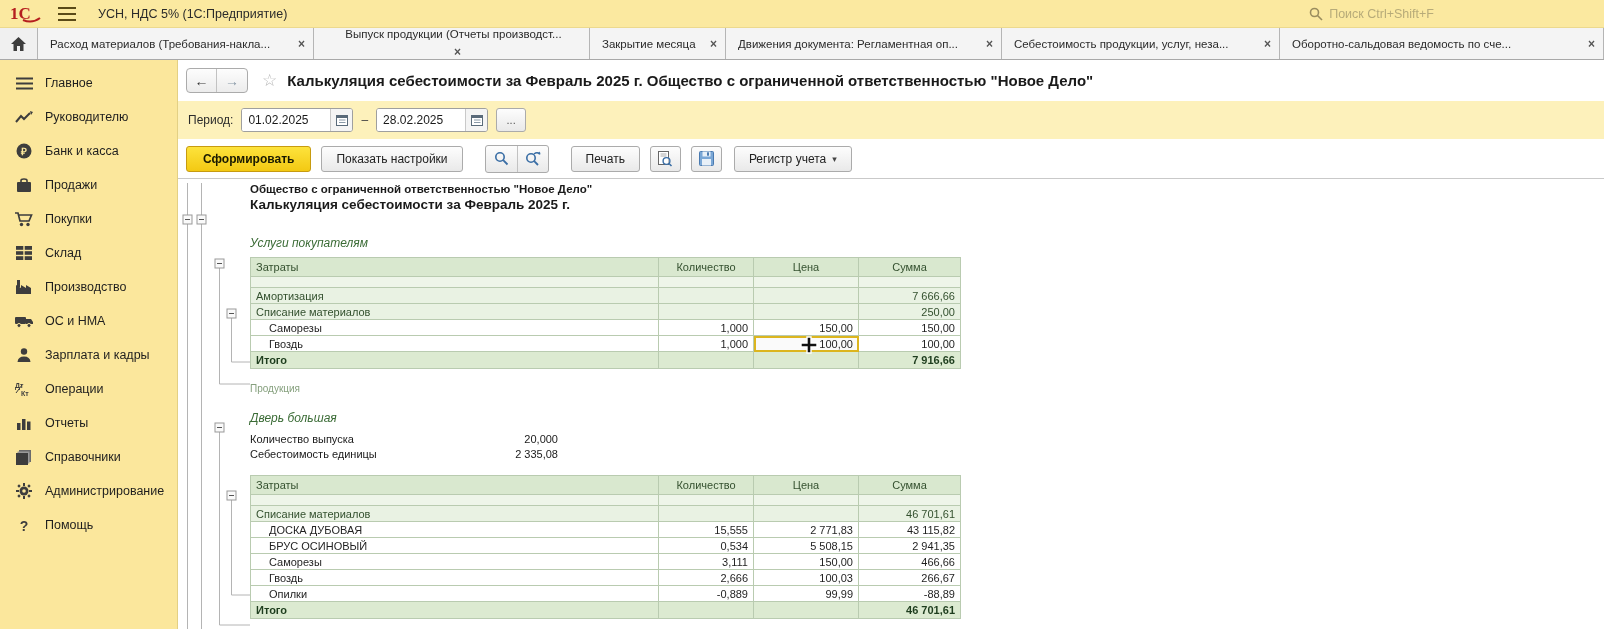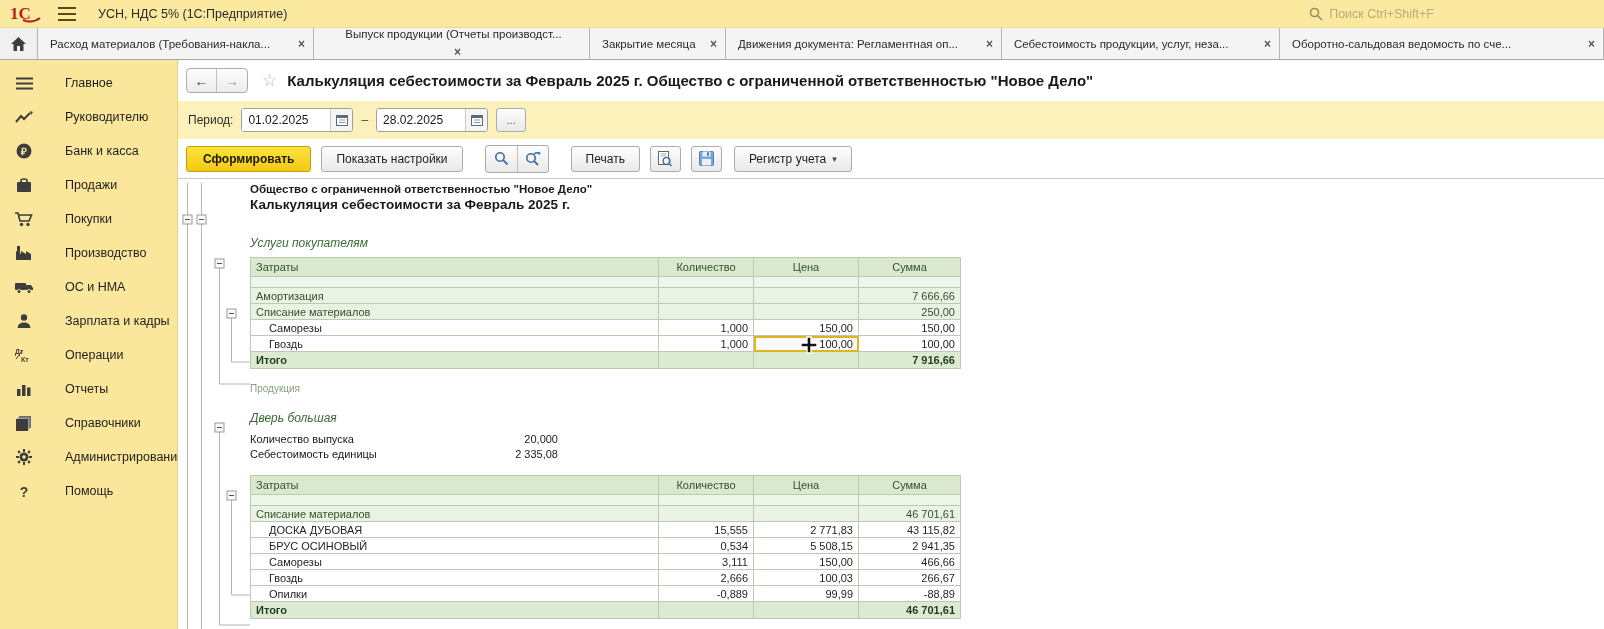--- a/index.html
+++ b/index.html
@@ -18,21 +18,21 @@
   .tabbar { height:32px; background:#f0f0f0; border-bottom:1px solid #a8a8a8; display:flex; align-items:stretch; }
   .home-btn { width:38px; display:flex; align-items:center; justify-content:center; border-right:1px solid #b5b5b5; cursor:pointer; }
   .tabs { display:flex; flex:1; }
   .tab { display:flex; align-items:center; justify-content:space-between; padding:0 8px 0 12px; border-right:1px solid #b5b5b5; background:#f4f4f4; font-size:11.5px; color:#2b2b2b; cursor:pointer; overflow:hidden; white-space:nowrap; }
   .tab .tab-label { overflow:hidden; text-overflow:ellipsis; }
   .tab .tab-close { margin-left:8px; color:#555; font-size:12px; font-weight:bold; cursor:pointer; flex:0 0 auto; }
 
   
   .app-body { display:flex; height:569px; }
   .sidebar { width:178px; background:#fbe79c; border-right:1px solid #e3d084; padding-top:6px; flex:0 0 auto; }
-  .side-item { height:34px; display:flex; align-items:center; padding-left:14px; gap:31px; font-size:12.5px; color:#1e1e1e; cursor:pointer; }
+  .side-item { height:34px; display:flex; align-items:center; padding-left:14px; gap:11px; font-size:12.5px; color:#1e1e1e; cursor:pointer; }
   .side-icon { width:20px; height:18px; display:flex; align-items:center; justify-content:center; flex:0 0 auto; }
 
   .main { flex:1; position:relative; background:#fff; }
 
   
   .doc-header { height:41px; display:flex; align-items:center; padding-left:8px; gap:10px; }
   .nav-group { display:flex; border:1px solid #ababab; border-radius:4px; overflow:hidden; background:linear-gradient(#fdfdfd,#ececec); }
   .nav-btn { width:30px; height:23px; display:flex; align-items:center; justify-content:center; font-size:14px; cursor:pointer; }
   .nav-btn.back { color:#333; border-right:1px solid #c2c2c2; }
   .nav-btn.fwd { color:#8a9aa8; }
@@ -191,20 +191,33 @@
       </div>
       <div class="side-item">
         <span class="side-icon">
           <svg width="18" height="15" viewBox="0 0 18 15">
             <path d="M0 1 H3 L5 9 H14 L16.5 3 H4" stroke="#3d3d3d" stroke-width="1.7" fill="none"></path>
             <circle cx="6.5" cy="12.5" r="1.7" fill="#3d3d3d"></circle>
             <circle cx="13" cy="12.5" r="1.7" fill="#3d3d3d"></circle>
           </svg>
         </span>
         <span>Покупки</span>
+      </div>
+      <div class="side-item">
+        <span class="side-icon">
+          <svg width="16" height="14" viewBox="0 0 16 14">
+            <rect x="0" y="0" width="16" height="14" fill="#3d3d3d"></rect>
+            <g stroke="#fbe79c" stroke-width="1.4">
+              <line x1="0" y1="4.5" x2="16" y2="4.5"></line>
+              <line x1="8" y1="0" x2="8" y2="14"></line>
+              <line x1="0" y1="9.5" x2="16" y2="9.5"></line>
+            </g>
+          </svg>
+        </span>
+        <span>Склад</span>
       </div>
       <div class="side-item">
         <span class="side-icon">
           <svg width="18" height="14" viewBox="0 0 18 14">
             <path d="M1 14 V5 L6 8 V5 L11 8 V5 L16 8 V14 Z" fill="#3d3d3d"></path>
             <rect x="2" y="0" width="3" height="7" fill="#3d3d3d"></rect>
           </svg>
         </span>
         <span>Производство</span>
       </div>

